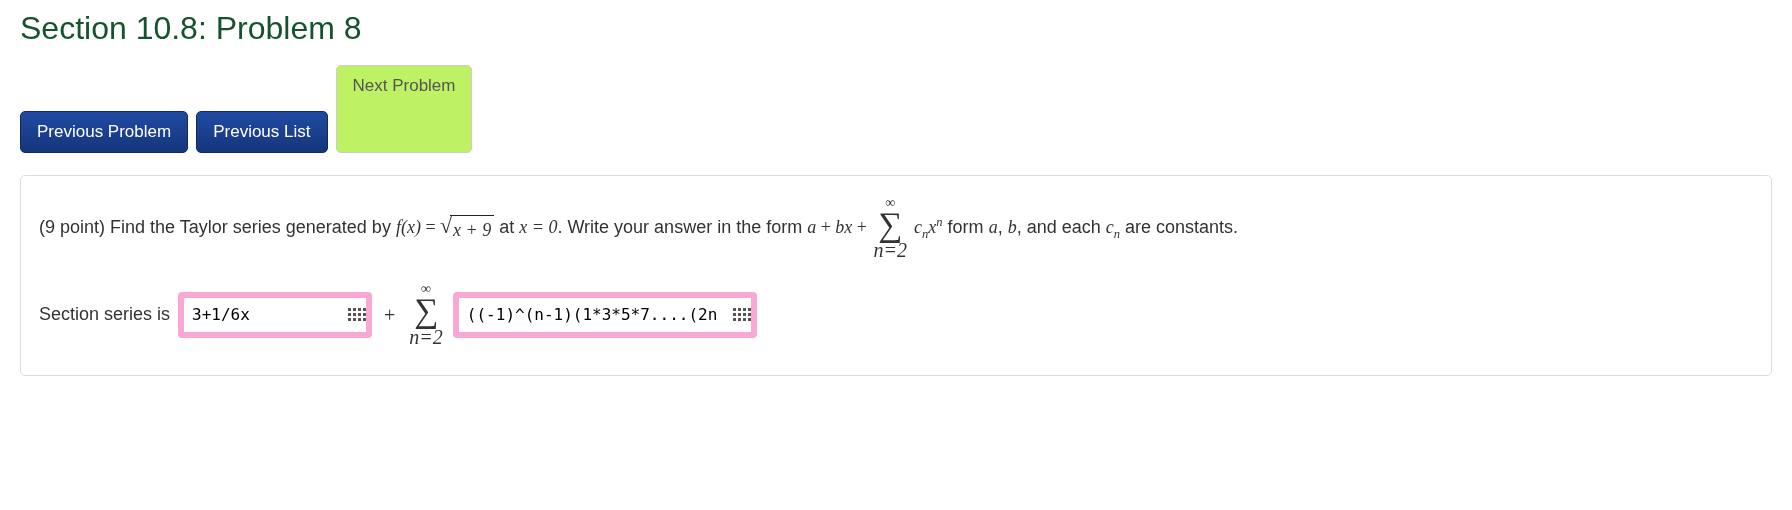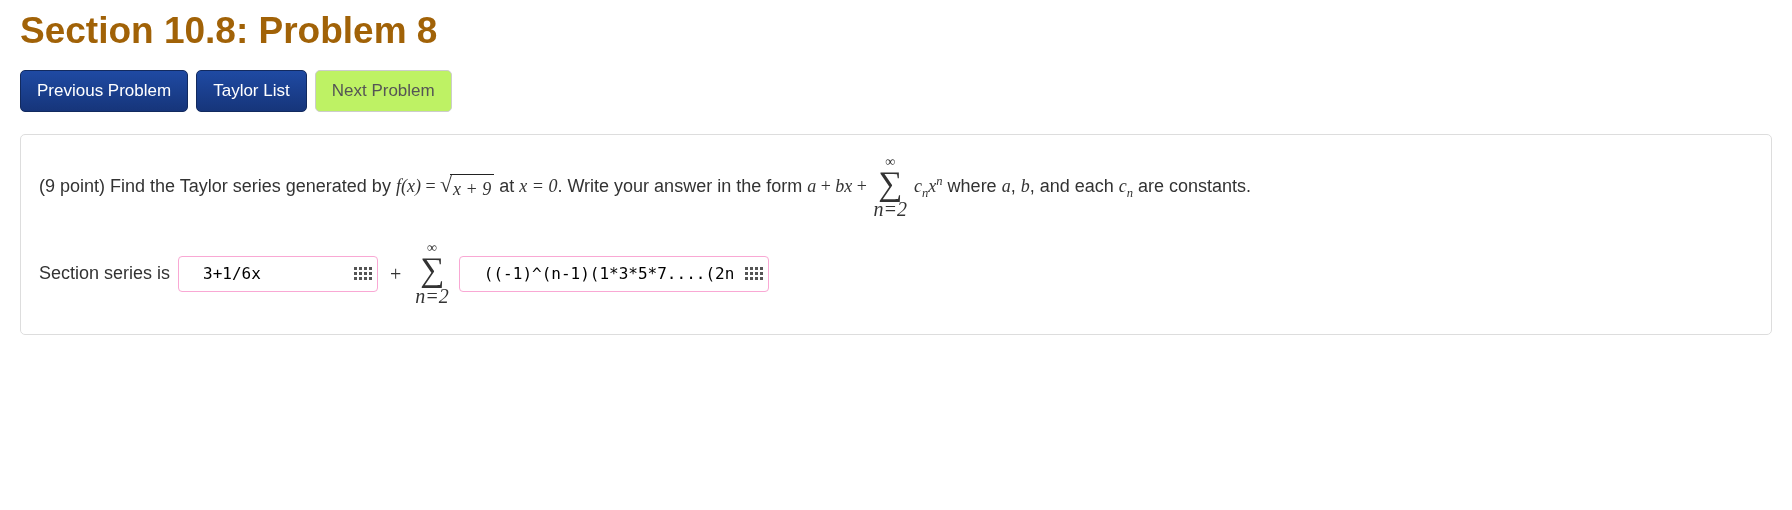--- a/index.html
+++ b/index.html
@@ -3,44 +3,45 @@
 <meta charset="utf-8">
 <style>
   body {
     margin: 0;
     padding: 0 20px;
     font-family: "Helvetica Neue", Helvetica, Arial, sans-serif;
     color: #333;
     font-size: 16px;
   }
   h1 {
-    font-size: 37px;
-    font-weight: 700;
+    font-size: 32px;
+    font-weight: 400;
     margin: 10px 0 18px 0;
-    color: #a16207;
+    color: #14532d;
   }
   .btn-row {
     display: flex;
     gap: 8px;
     margin-bottom: 22px;
   }
   .btn {
     display: inline-block;
     padding: 8px 16px;
     font-size: 17px;
     border-radius: 5px;
     cursor: pointer;
     border: 1px solid transparent;
     line-height: 1.4;
   }
   .btn-primary {
     background: #1a3e8b;
     background: linear-gradient(#1f4aa3, #16357a);
     color: #fff;
     border-color: #122a5f;
+    margin-top: 46px;
   }
   .btn-default {
     background: #bef264;
     color: #555;
     border: 1px solid #ccc;
   }
   .panel {
     border: 1px solid #ddd;
     border-radius: 5px;
     padding: 20px 18px 28px 18px;
@@ -55,22 +56,22 @@
     gap: 8px;
     margin-top: 22px;
   }
   .input-wrap {
     position: relative;
     display: inline-block;
   }
   .ans-input {
     font-family: Menlo, Consolas, monospace;
     font-size: 16px;
-    padding: 6px 34px 6px 24px;
-    border: 1px solid #f9a8d4;
+    padding: 6px 34px 6px 8px;
+    border: 6px solid #f9a8d4;
     border-radius: 4px;
     height: 22px;
   }
   .ans-input.short { width: 140px; }
   .ans-input.long  { width: 250px; }
   .keypad-icon {
     position: absolute;
     right: 6px;
     top: 50%;
     transform: translateY(-50%);
@@ -119,21 +120,21 @@
   .prob-text { display: inline; }
   .plus { font-family: "Times New Roman", serif; font-size: 20px; padding: 0 4px; }
 </style>
 </head>
 <body>
 
 <h1>Section 10.8: Problem 8</h1>
 
 <div class="btn-row">
   <div class="btn btn-primary">Previous Problem</div>
-  <div class="btn btn-primary">Taylor List</div>
+  <div class="btn btn-primary">Previous List</div>
   <div class="btn btn-default">Next Problem</div>
 </div>
 
 <div class="panel">
 
   <div class="prob-text">
     <span>(9 point) </span><span>Find the Taylor series generated by </span>
     <span class="mi">f(x)</span><span class="mn"> = </span>
     <span class="sqrt">
       <span class="surd">√</span>
@@ -141,21 +142,21 @@
     </span>
     <span> at </span>
     <span class="mi">x = 0</span><span>. Write your answer in the form </span>
     <span class="mi">a</span><span class="mn"> + </span><span class="mi">b</span><span class="mi">x</span><span class="mn"> + </span>
     <span class="sum">
       <span class="top mn">∞</span>
       <span class="sigma">∑</span>
       <span class="bottom">n=2</span>
     </span>
     <span class="mi"><span>c</span><span class="sub">n</span></span><span class="mi"><span>x</span><span class="sup">n</span></span>
-    <span> where </span>
+    <span> form </span>
     <span class="mi">a</span><span>, </span><span class="mi">b</span><span>, and each </span><span class="mi"><span>c</span><span class="sub">n</span></span>
     <span> are constants.</span>
   </div>
 
   <div class="answer-row">
     <span>Section series is</span>
 
     <span class="input-wrap">
       <input class="ans-input short" type="text" value="3+1/6x" style="">
       <span class="keypad-icon">

